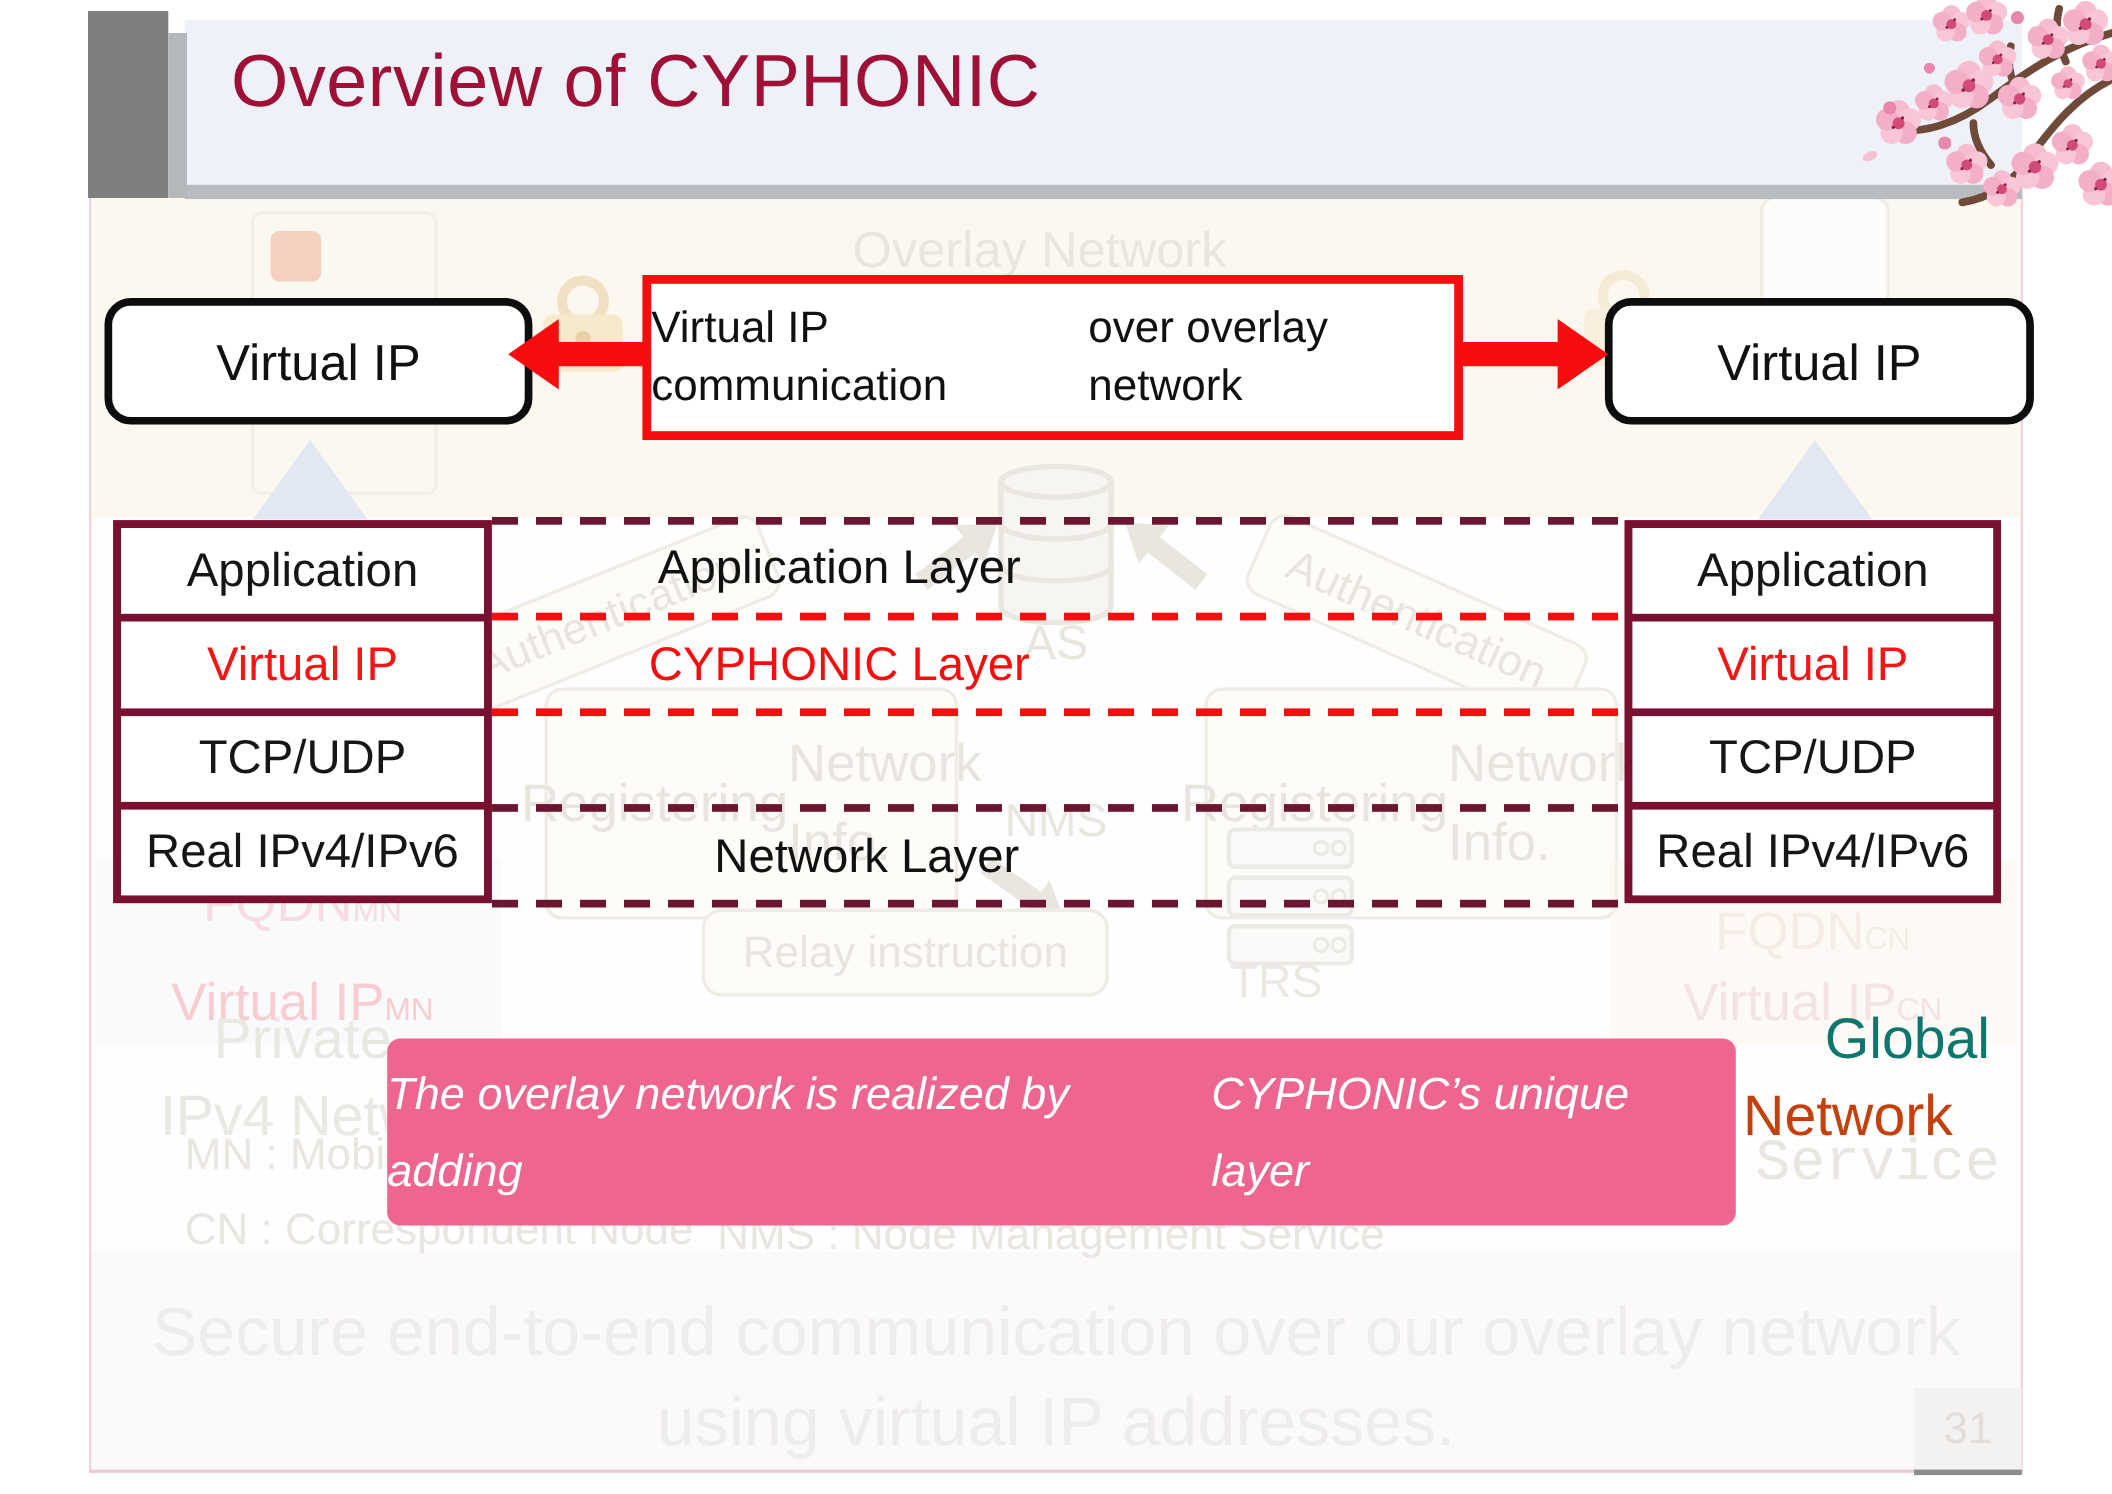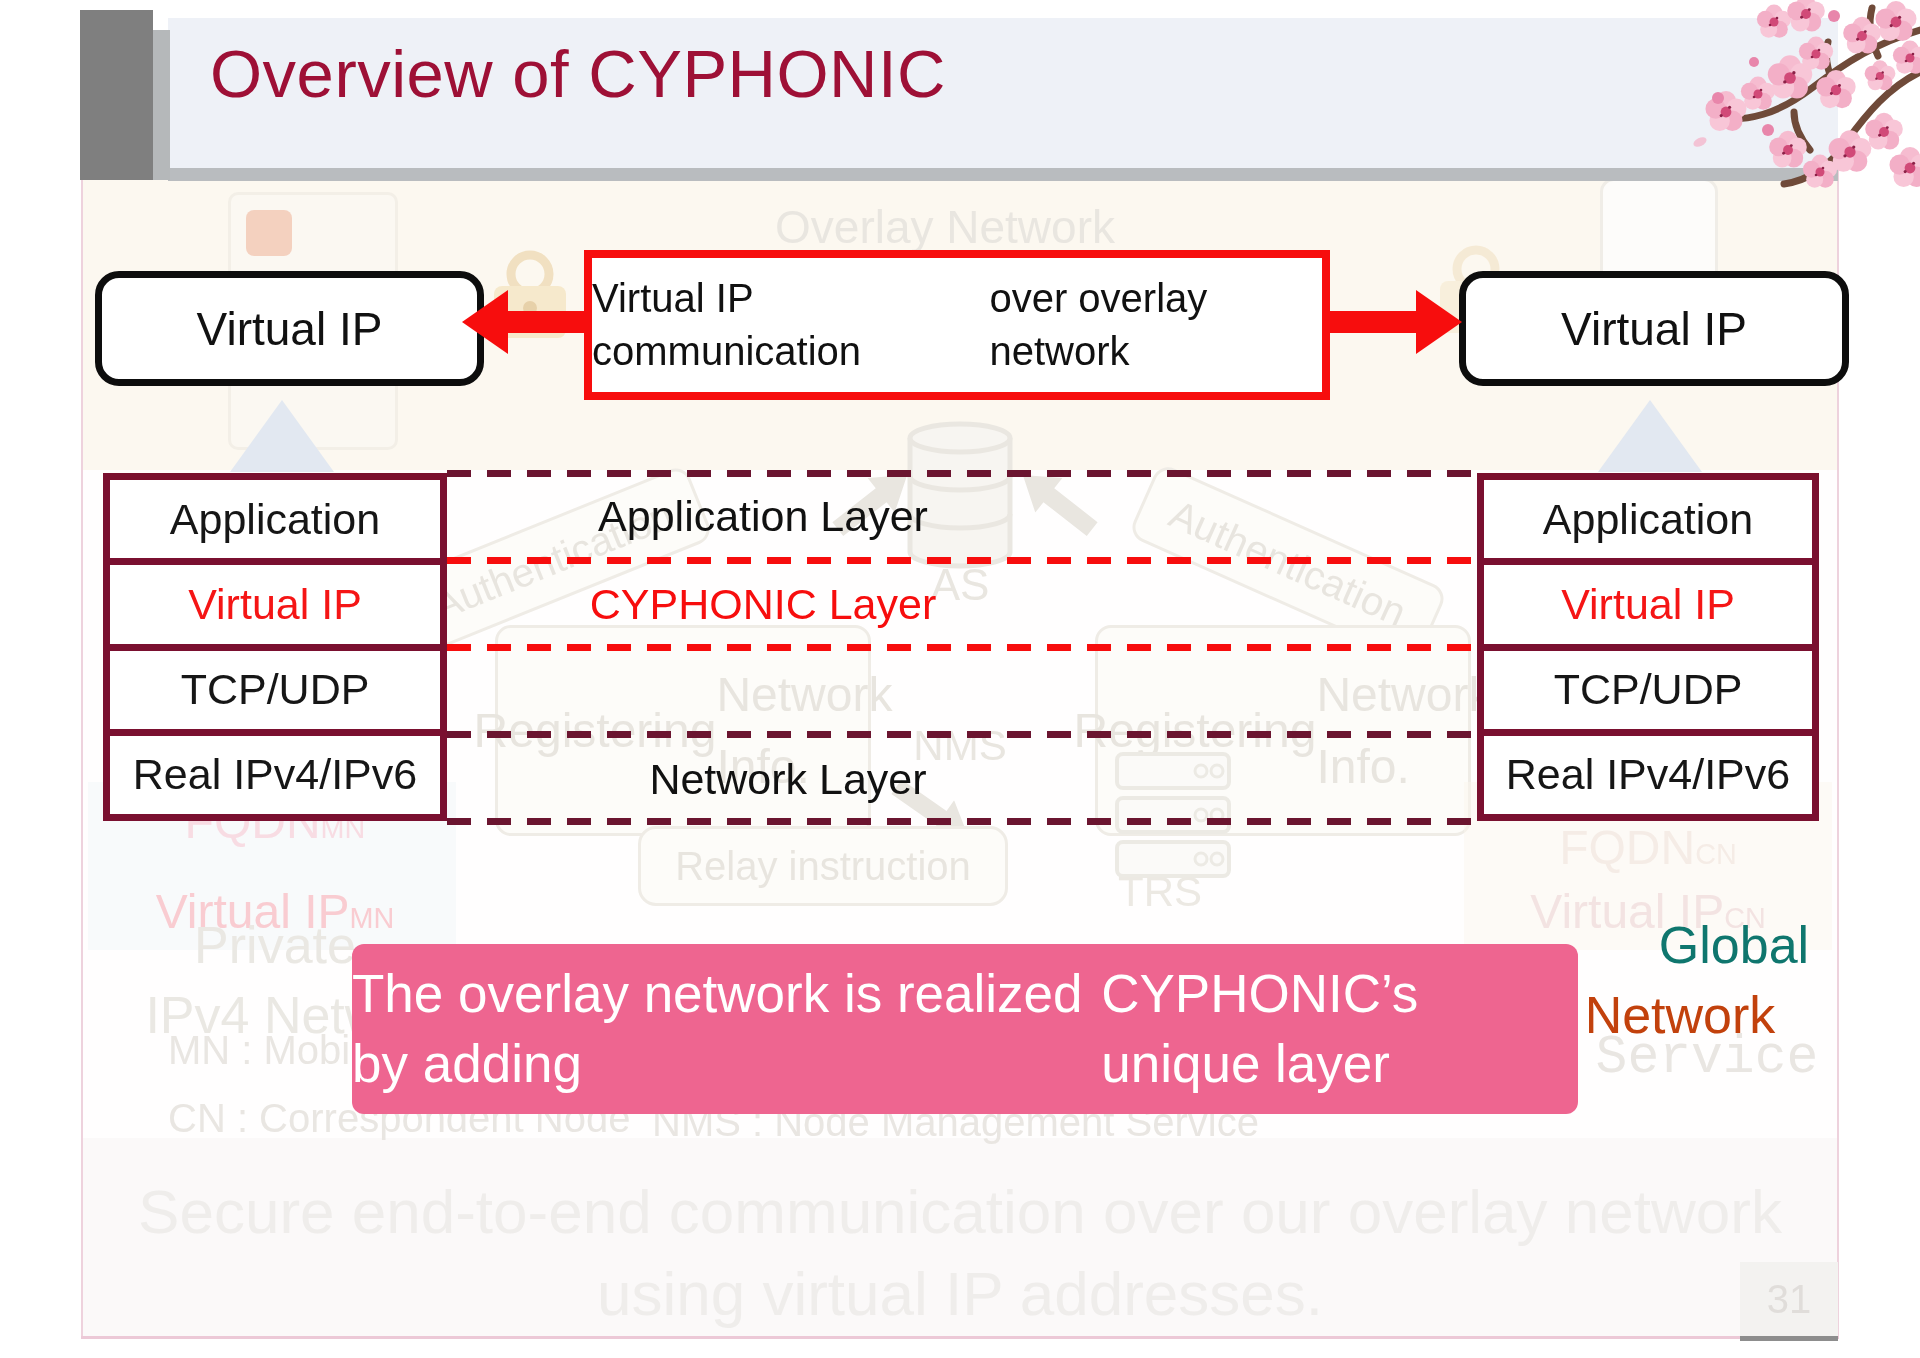--- a/index.html
+++ b/index.html
@@ -22,21 +22,21 @@
   .row.redtxt{color:#f51515;}
   .layerlbl{font-size:43px;color:#111;}
   .layerlbl.redtxt{color:#f70d0d;}
   .dash-m{height:7px;background:repeating-linear-gradient(90deg,#6b1530 0 24px,transparent 24px 40px);}
   .dash-r{height:7px;background:repeating-linear-gradient(90deg,#f70d0d 0 24px,transparent 24px 40px);}
   
   .fadetxt{color:#e9e6e0;}
   .fadebox{border:3px solid #efece6;background:#fdfcf9;border-radius:16px;color:#e8e5df;}
   .sub{font-size:0.6em;}
   
-  .callout{background:#ee6590;border-radius:12px;color:#ffffff;font-size:53px;line-height:70px;}
+  .callout{background:#ee6590;border-radius:12px;color:#ffffff;font-size:41px;line-height:70px;font-style:italic;}
   .arrow{fill:#f70d0d;}
 </style>
 </head>
 <body>
 
 <div class="slide">
 
   <div class="abs" style="left:83px;top:150px;width:1754px;height:1186px;background:#fffefe;"></div>
   <div class="abs" style="left:83px;top:152px;width:1754px;height:318px;background:#fcf8f0;"></div>
   <div class="abs" style="left:83px;top:1138px;width:1754px;height:198px;background:#fbf9f9;"></div>

